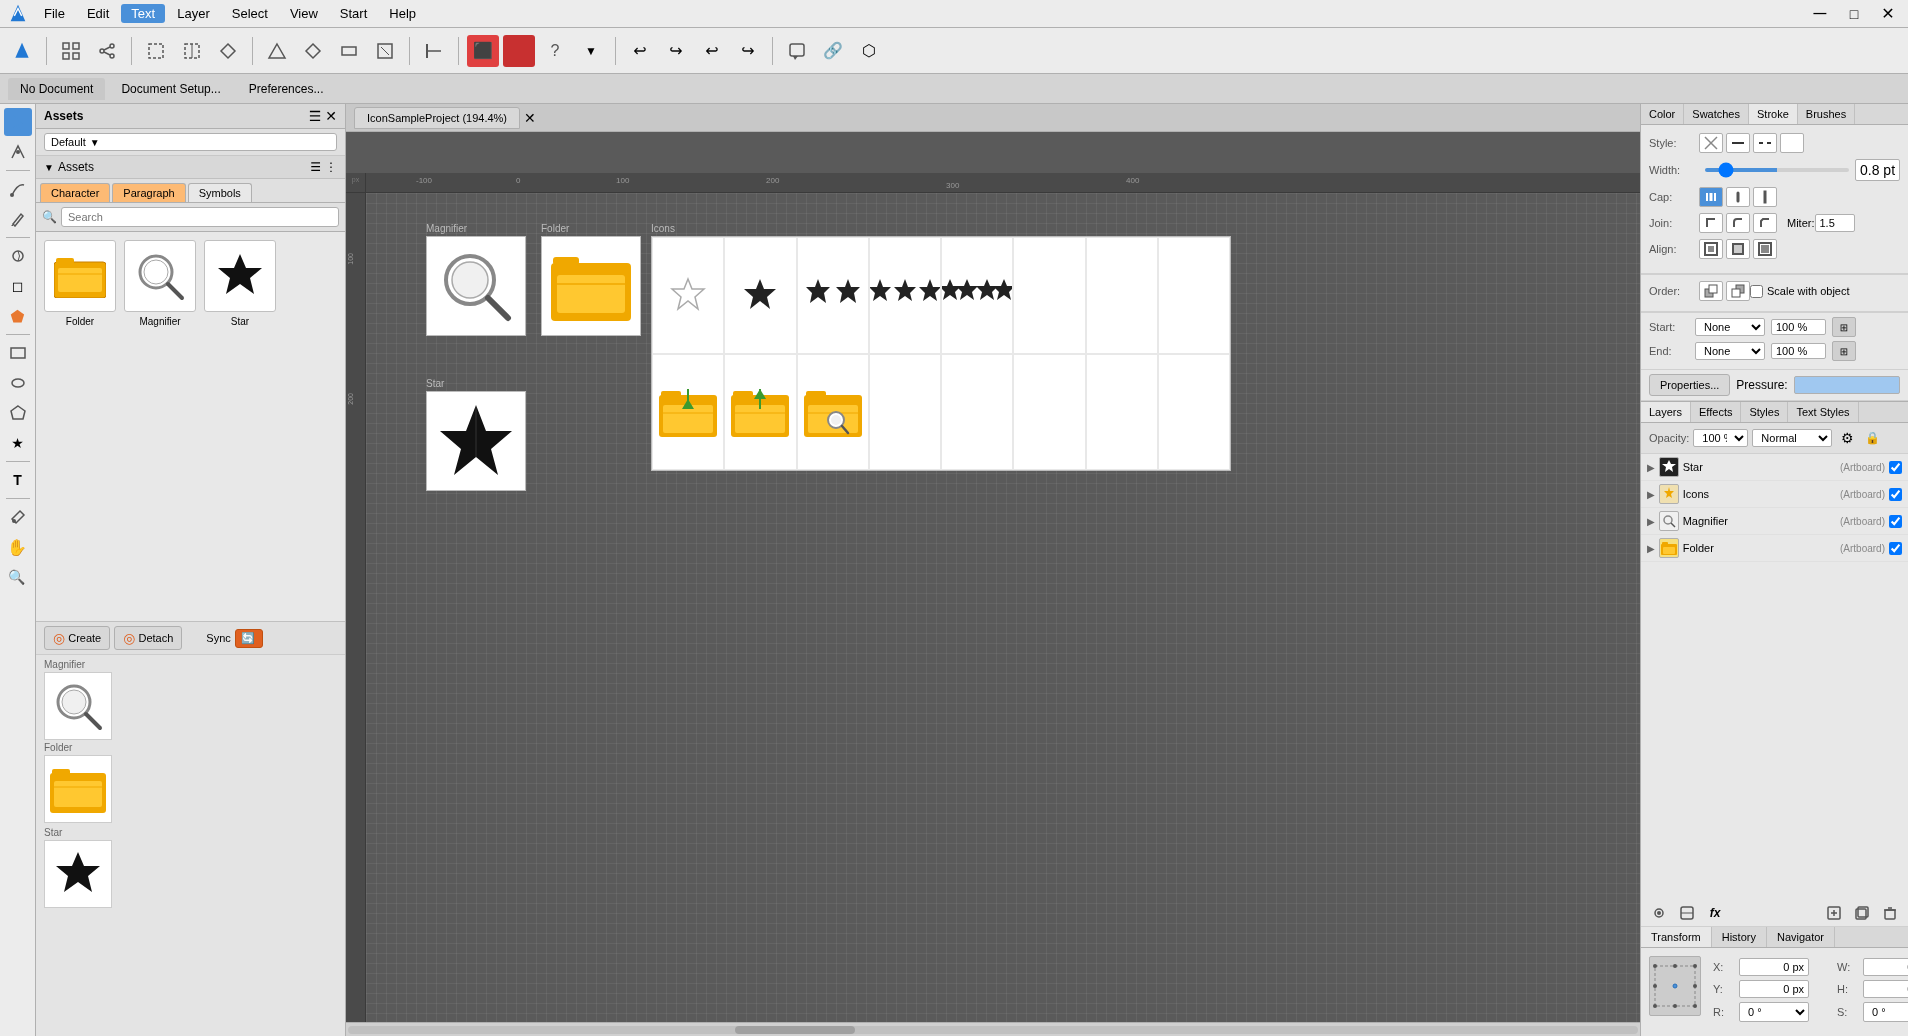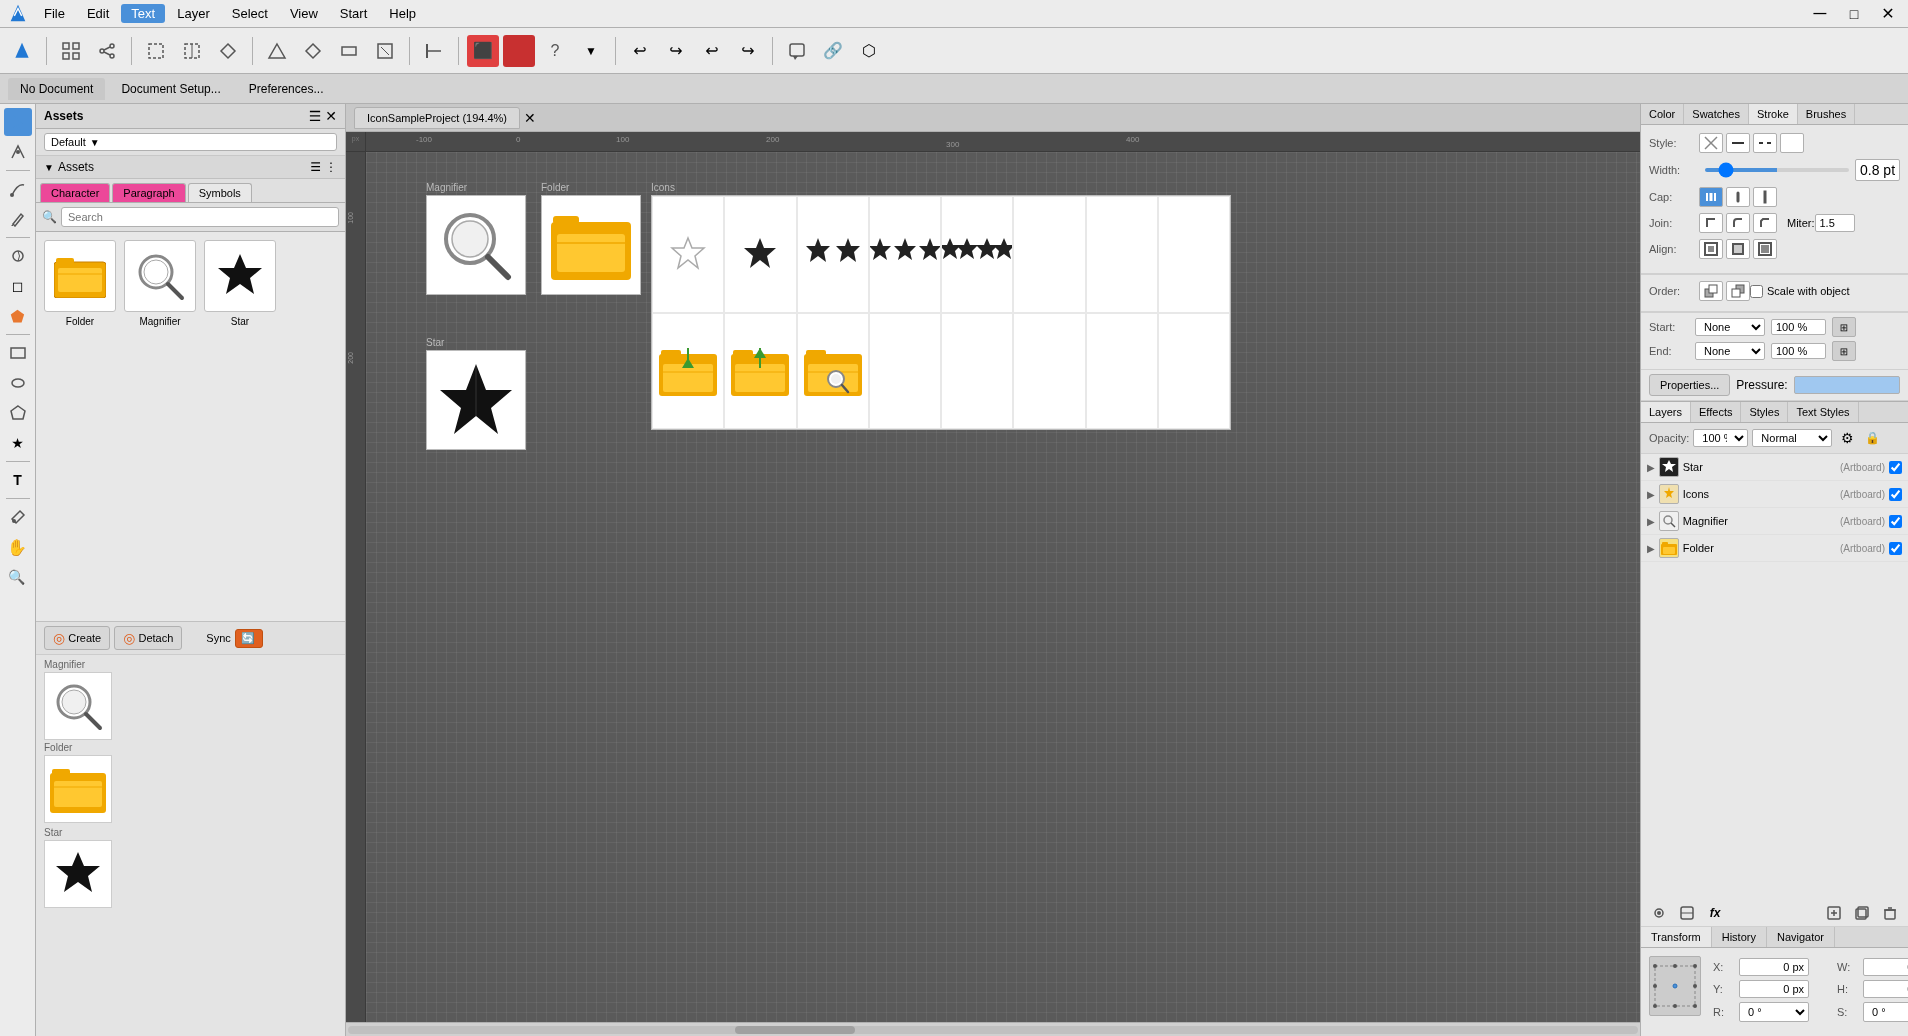--- a/index.html
+++ b/index.html
@@ -32,21 +32,21 @@
     .left-tool-separator { width: 24px; height: 1px; background: #b0b0b0; margin: 2px 0; }
 
     
     .assets-panel { width: 310px; background: #e8e8e8; border-right: 1px solid #b0b0b0; display: flex; flex-direction: column; }
     .assets-header { display: flex; align-items: center; justify-content: space-between; padding: 4px 8px; background: #d8d8d8; border-bottom: 1px solid #b0b0b0; }
     .assets-dropdown { display: flex; align-items: center; gap: 4px; padding: 2px 6px; background: white; border: 1px solid #b0b0b0; border-radius: 3px; cursor: pointer; font-size: 11px; }
     .assets-section-header { display: flex; align-items: center; justify-content: space-between; padding: 4px 8px; background: #d8d8d8; border-bottom: 1px solid #c0c0c0; }
 
     
     .panel-tabs { display: flex; padding: 4px 4px 0; gap: 2px; background: #e0e0e0; border-bottom: 1px solid #b0b0b0; }
-    .panel-tab { padding: 3px 10px; font-size: 11px; border-radius: 3px 3px 0 0; cursor: pointer; background: #ec4899; border: 1px solid #b0b0b0; border-bottom: none; }
+    .panel-tab { padding: 3px 10px; font-size: 11px; border-radius: 3px 3px 0 0; cursor: pointer; background: #fdba74; border: 1px solid #b0b0b0; border-bottom: none; }
     .panel-tab.active { background: #e8e8e8; }
 
     
     .search-bar { display: flex; align-items: center; padding: 4px 6px; background: #e0e0e0; border-bottom: 1px solid #b0b0b0; gap: 4px; }
     .search-input { flex: 1; padding: 3px 6px; border: 1px solid #b0b0b0; border-radius: 3px; font-size: 11px; background: white; }
 
     
     .symbols-grid { display: flex; flex-wrap: wrap; padding: 8px; gap: 8px; overflow-y: auto; flex: 1; }
     .symbol-item { display: flex; flex-direction: column; align-items: center; gap: 4px; cursor: pointer; }
     .symbol-thumb { width: 72px; height: 72px; background: white; border: 1px solid #c0c0c0; border-radius: 3px; display: flex; align-items: center; justify-content: center; }
@@ -480,21 +480,21 @@
 
     <div class="canvas-tab-bar">
       <div class="canvas-tab">
         <span>IconSampleProject (194.4%)</span>
       </div>
       <div class="canvas-close">✕</div>
     </div>
 
     <div style="display:flex; flex-direction:column; flex:1; overflow:hidden;">
 
-      <div style="display:flex; flex-shrink:0;">
+      <div style="display:flex; flex-shrink:0;margin-top:41px;">
         <div style="width:20px; height:20px; background:#4a4a4a; border-right:1px solid #3a3a3a; border-bottom:1px solid #3a3a3a; flex-shrink:0;">
           <div style="font-size:7px; color:#777; text-align:center; padding-top:3px;">px</div>
         </div>
         <div style="flex:1; height:20px; background:#4a4a4a; border-bottom:1px solid #3a3a3a; overflow:hidden; position:relative;">
 
           <div style="position:absolute; font-size:8px; color:#999; left:50px; top:3px;">-100</div>
           <div style="position:absolute; font-size:8px; color:#999; left:150px; top:3px;">0</div>
           <div style="position:absolute; font-size:8px; color:#999; left:250px; top:3px;">100</div>
           <div style="position:absolute; font-size:8px; color:#999; left:400px; top:3px;">200</div>
           <div style="position:absolute; font-size:8px; color:#999; left:580px; top:8px;">300</div>

